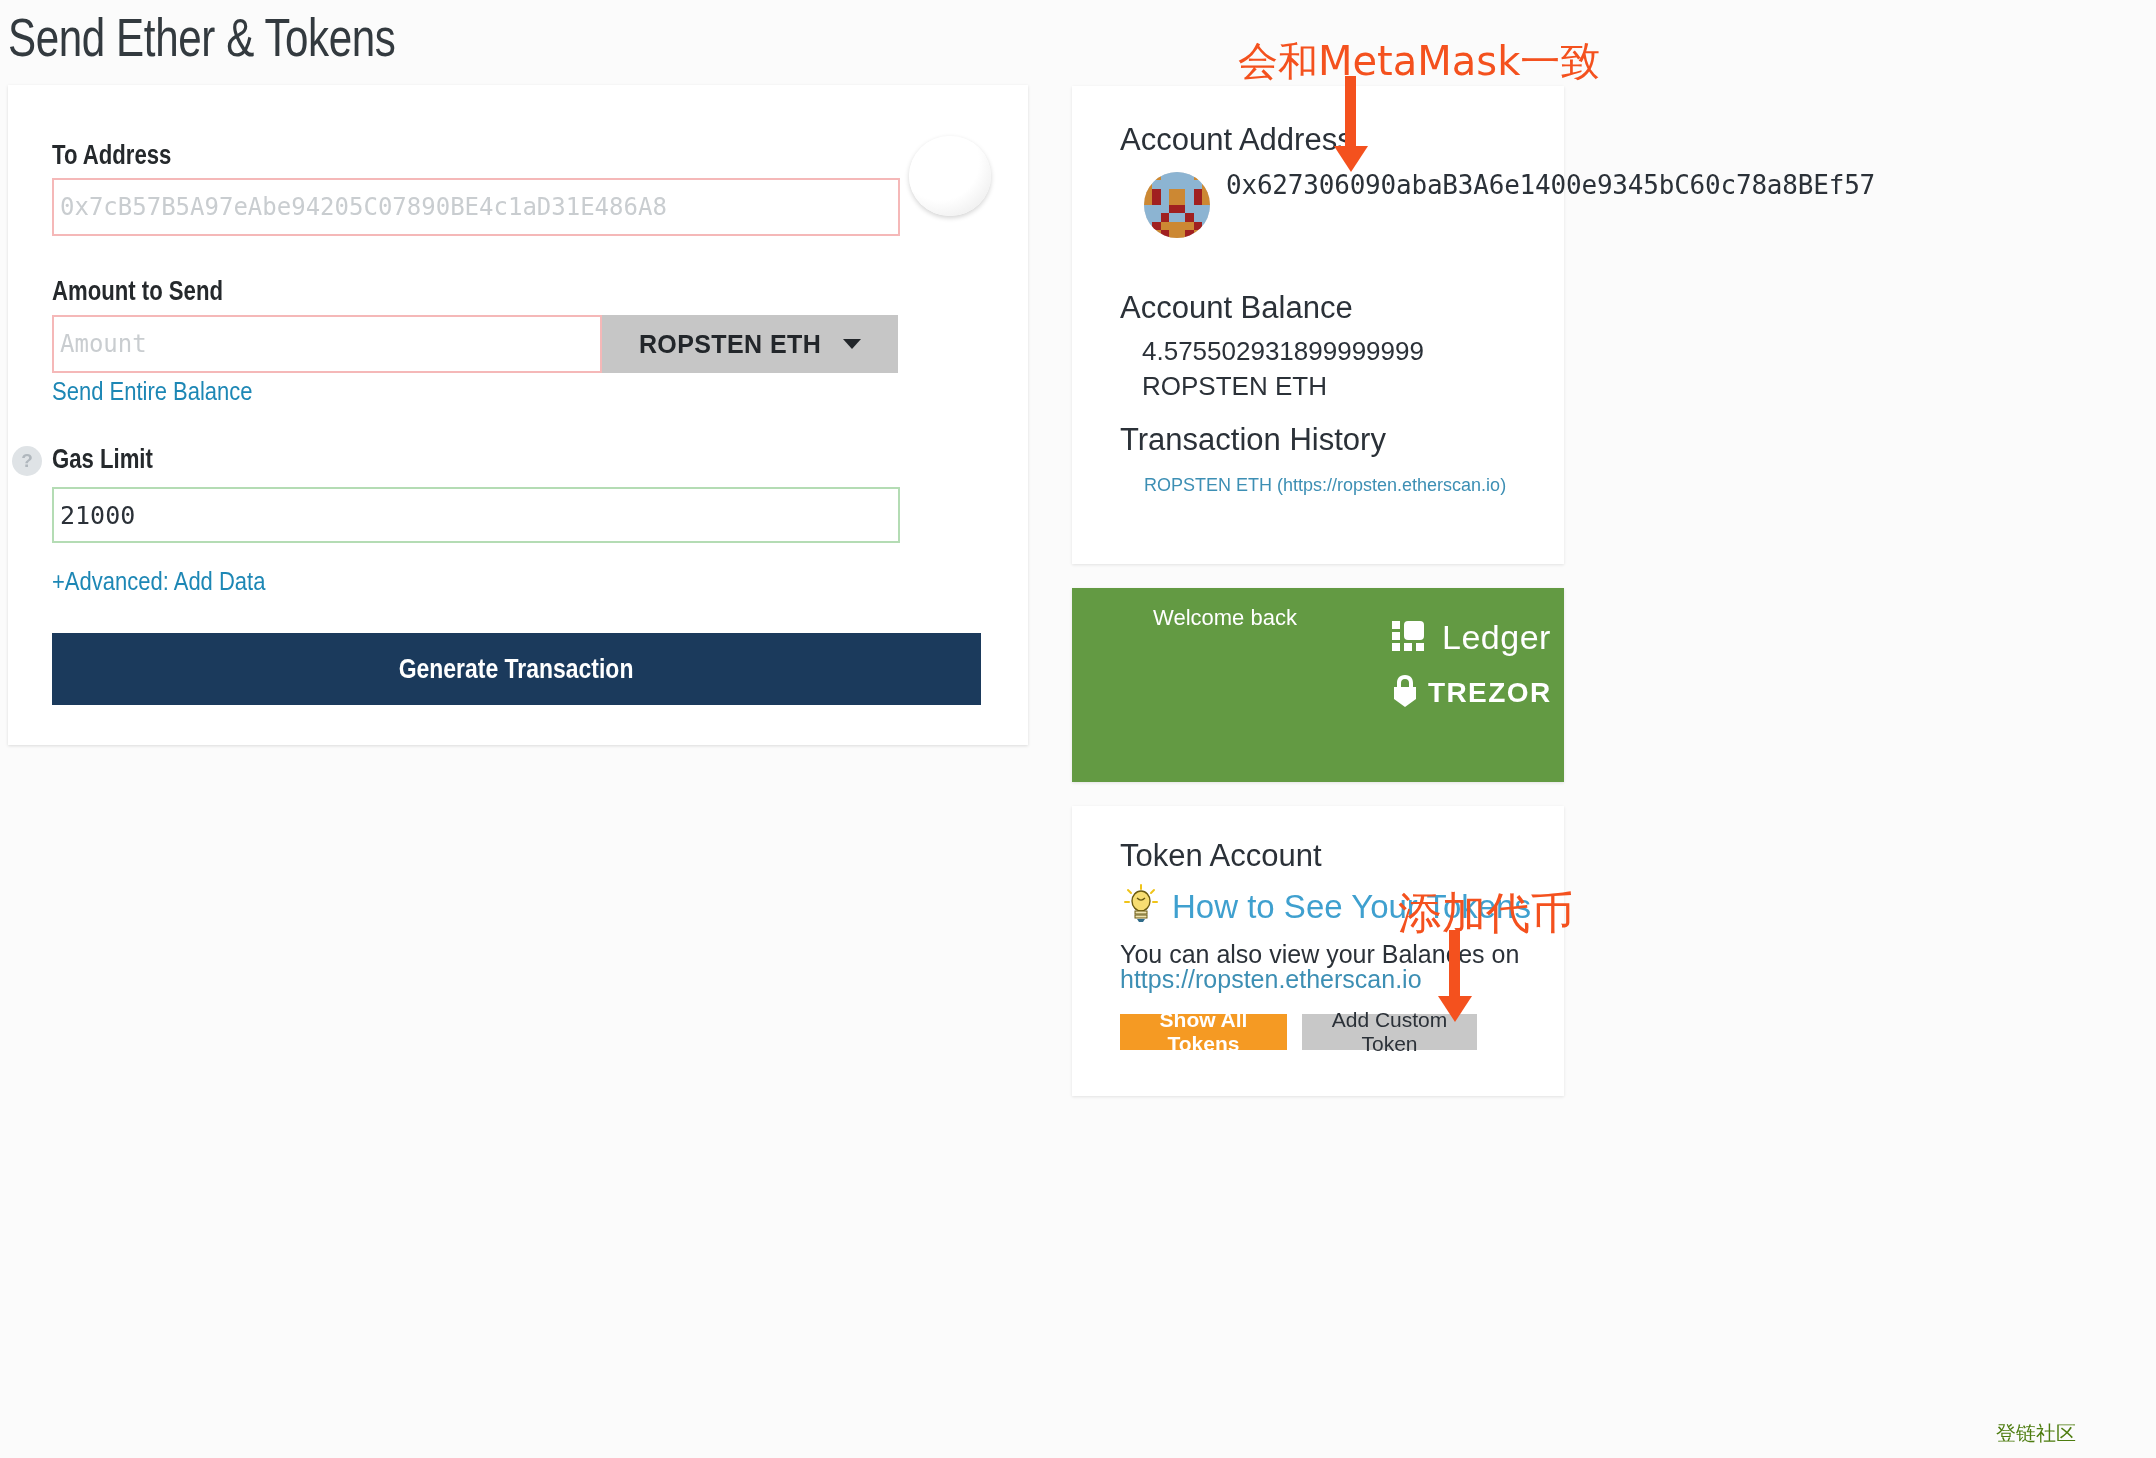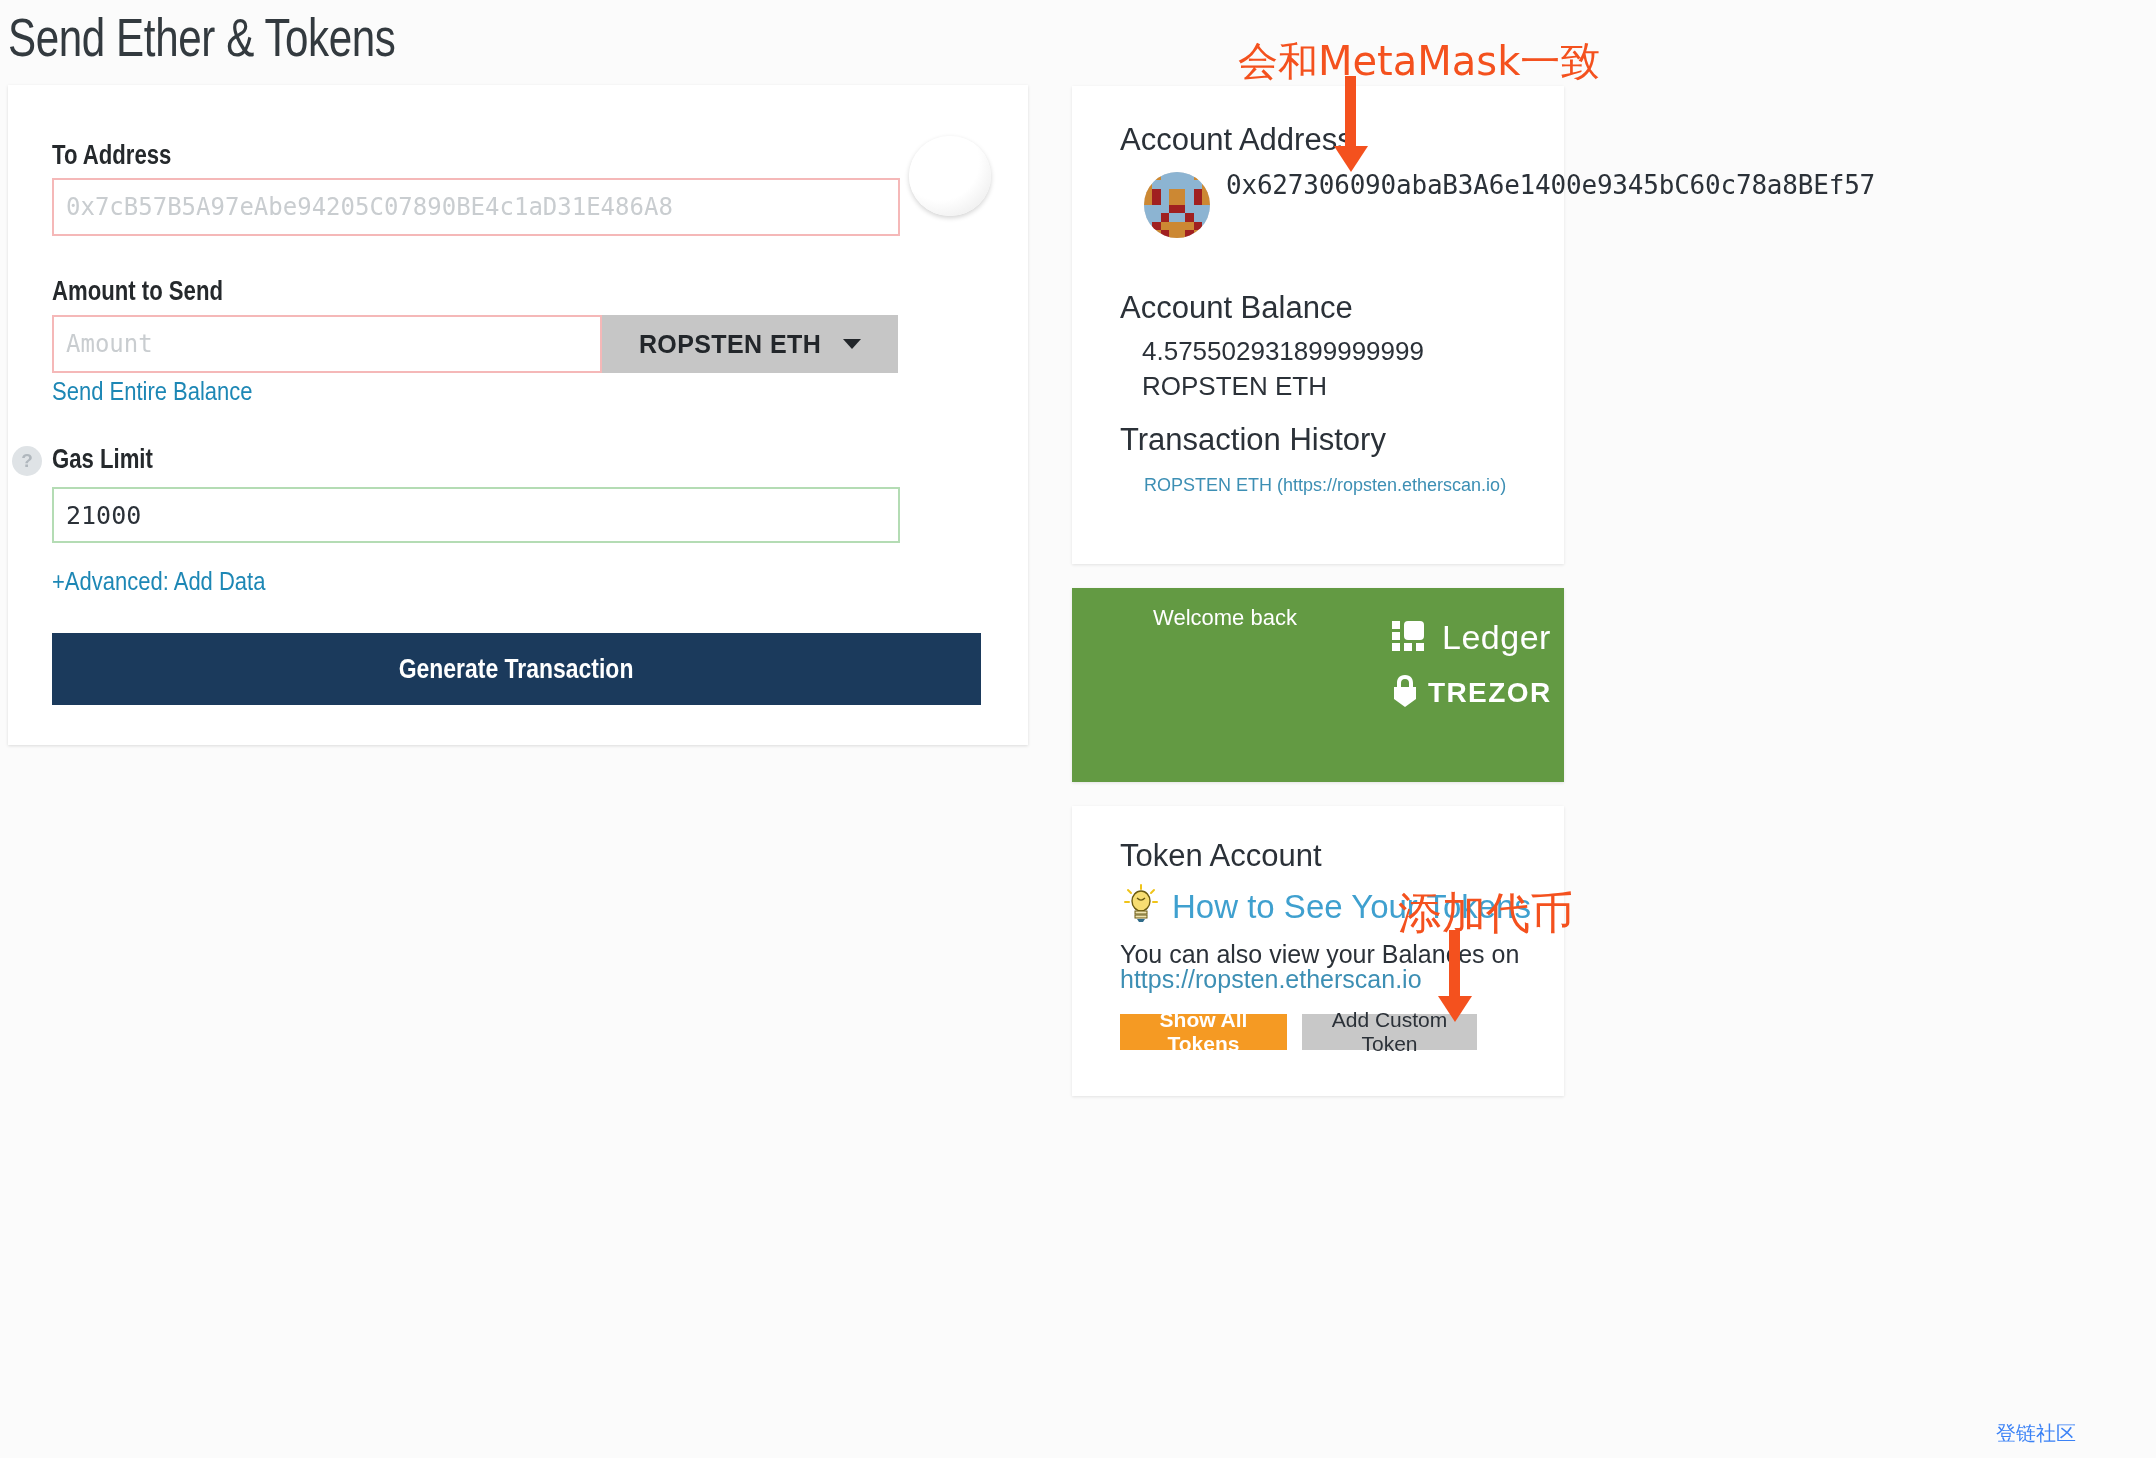--- a/index.html
+++ b/index.html
@@ -31,21 +31,21 @@
     transform:scaleX(0.82); transform-origin:left top;
     white-space:nowrap;
   }
   .inp{
     position:absolute;
     box-sizing:border-box;
     background:#fff;
     font-family:"DejaVu Sans Mono", monospace;
     font-size:24px;
     color:#c9cdd0;
-    padding:0 12px;
+    padding:0 6px;
     display:flex; align-items:center;
     border:2px solid #f5b8b8;
   }
   .inp.green{ border-color:#b4dcb4; color:#3a4148; }
   #to-address-input{ left:52px; top:178px; width:848px; height:58px; }
   #amount-input{ left:52px; top:315px; width:550px; height:58px; }
   #gas-limit-input{ left:52px; top:487px; width:848px; height:56px;
      font-family:"DejaVu Sans Mono", monospace; font-size:25px; color:#2b3138; }
 
   .unit-dropdown{
@@ -197,21 +197,21 @@
   }
   #arrow-top{ left:1334px; top:76px; }
   #arrow-top .shaft{ left:11px; top:0; width:11px; height:74px; }
   #arrow-top .head{ left:0; top:70px; }
   #arrow-bottom{ left:1438px; top:930px; }
   #arrow-bottom .shaft{ left:11px; top:0; width:11px; height:70px; }
   #arrow-bottom .head{ left:0; top:66px; }
 
   .watermark{
     position:absolute; left:1996px; top:1420px;
-    font-family:"DejaVu Serif", serif; font-size:20px; color:#3b82f6;
+    font-family:"DejaVu Serif", serif; font-size:20px; color:#4d7c0f;
     white-space:nowrap;
   }
 </style>
 </head>
 <body>
 
 <div class="page-title">Send Ether &amp; Tokens</div>
 
 <div class="main-card"></div>
 

